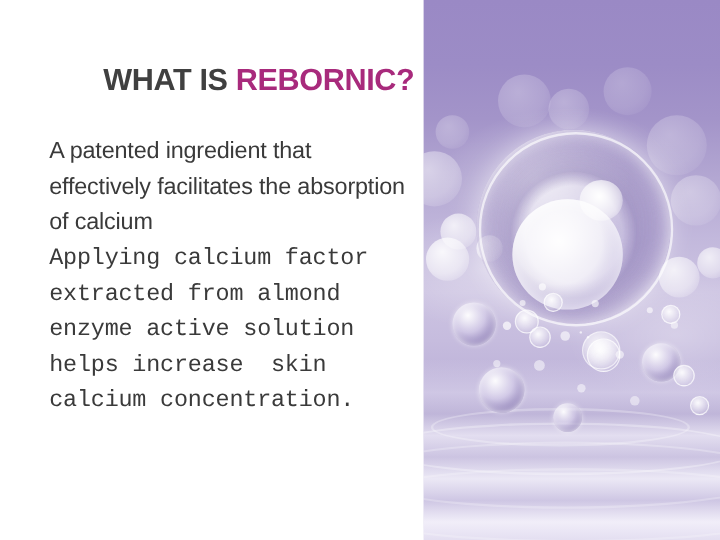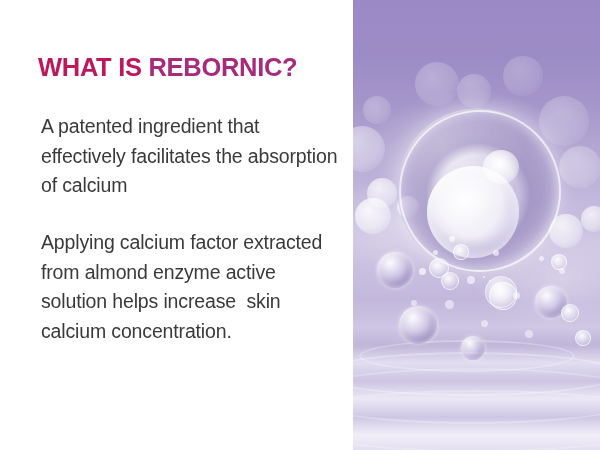--- a/index.html
+++ b/index.html
@@ -35,40 +35,40 @@
     position: absolute;
     top: 53px;
     left: 38px;
     margin: 0;
     font-size: 25.5px;
     font-weight: 700;
     letter-spacing: -0.3px;
     line-height: 1.1;
     white-space: nowrap;
   }
-  .headline .hl-dark { color: #be185d; }
+  .headline .hl-dark { color: #404040; margin-left: 48px; }
   .headline .hl-accent { color: #a82a7c; }
 
   .body-copy {
     position: absolute;
     top: 112px;
     left: 41px;
     width: 300px;
   }
   .para {
     margin: 0;
     font-size: 19.5px;
     line-height: 1.52;
     font-weight: 400;
     color: #3a3a3a;
     letter-spacing: -0.15px;
     white-space: pre-wrap;
   }
   .para + .para {
-    margin-top: 27px;
+    font-family: Liberation Mono, monospace;
   }
 
   
   .image-panel {
     position: relative;
     width: 247px;
     height: 450px;
     flex: 0 0 247px;
     overflow: hidden;
     background: linear-gradient(180deg,

